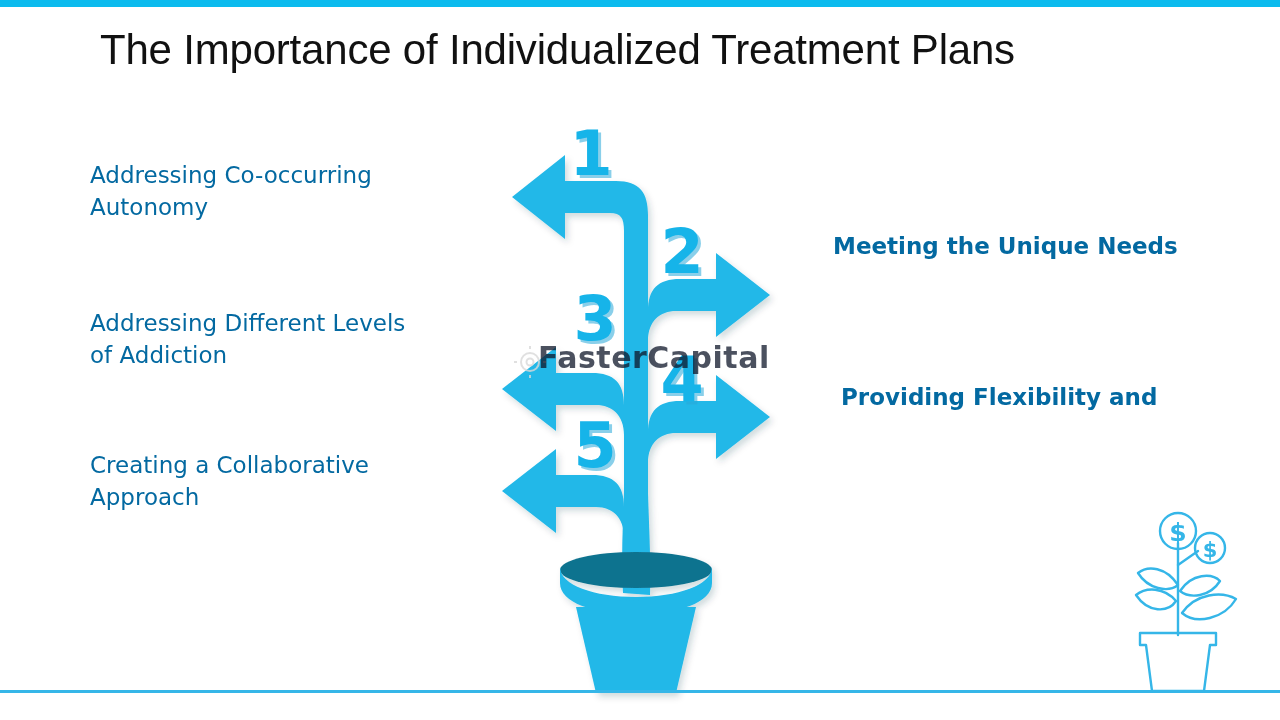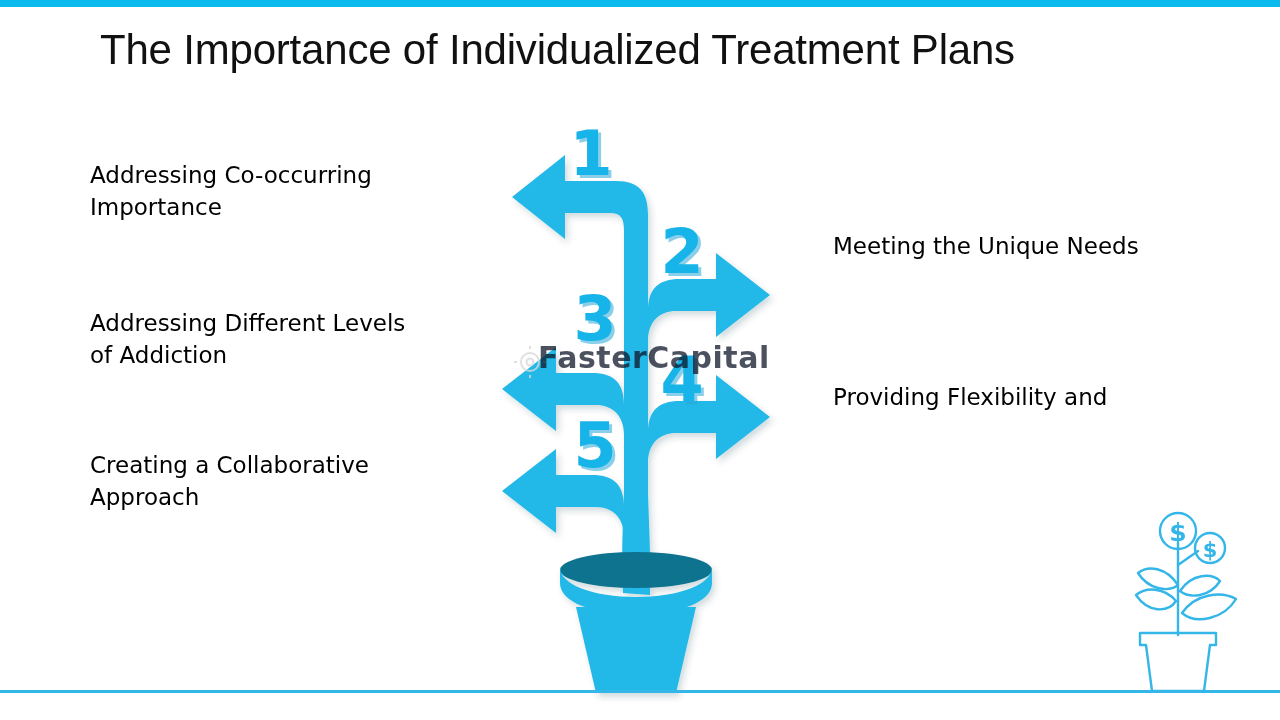--- a/index.html
+++ b/index.html
@@ -36,31 +36,31 @@
     letter-spacing:-0.2px;
     white-space:nowrap;
     font-family:"Liberation Sans", sans-serif;
   }
 
   
   .label {
     position:absolute;
     font-size:23px;
     line-height:1.38;
-    color:#000000;
+    color:#0369a1;
     font-family:"DejaVu Sans", sans-serif;
     font-weight:400;
   }
   .label.left  { left:90px;  width:420px; text-align:left; }
-  .label.right { left:833px; width:420px; text-align:left; }
+  .label.right { left:833px; width:420px; text-align:left;font-weight:bold; }
 
   .lbl-1 { top:160px; }
   .lbl-2 { top:231px; }
   .lbl-3 { top:308px; }
-  .lbl-4 { top:382px; }
+  .lbl-4 { top:382px;margin-left:8px; }
   .lbl-5 { top:450px; }
 
   
   #graphic {
     position:absolute;
     left:490px; top:115px;
     width:300px; height:585px;
   }
   #graphic svg { display:block; width:300px; height:585px; overflow:visible; }
 
@@ -95,21 +95,21 @@
 <body>
 
 <div id="slide">
 
   <div class="top-bar"></div>
 
   <h1 class="title">The Importance of Individualized Treatment Plans</h1>
 
   <div class="label left lbl-1">
     <div>Addressing Co-occurring</div>
-    <div>Importance</div>
+    <div>Autonomy</div>
   </div>
 
   <div class="label left lbl-3">
     <div>Addressing Different Levels</div>
     <div>of Addiction</div>
   </div>
 
   <div class="label left lbl-5">
     <div>Creating a Collaborative</div>
     <div>Approach</div>

